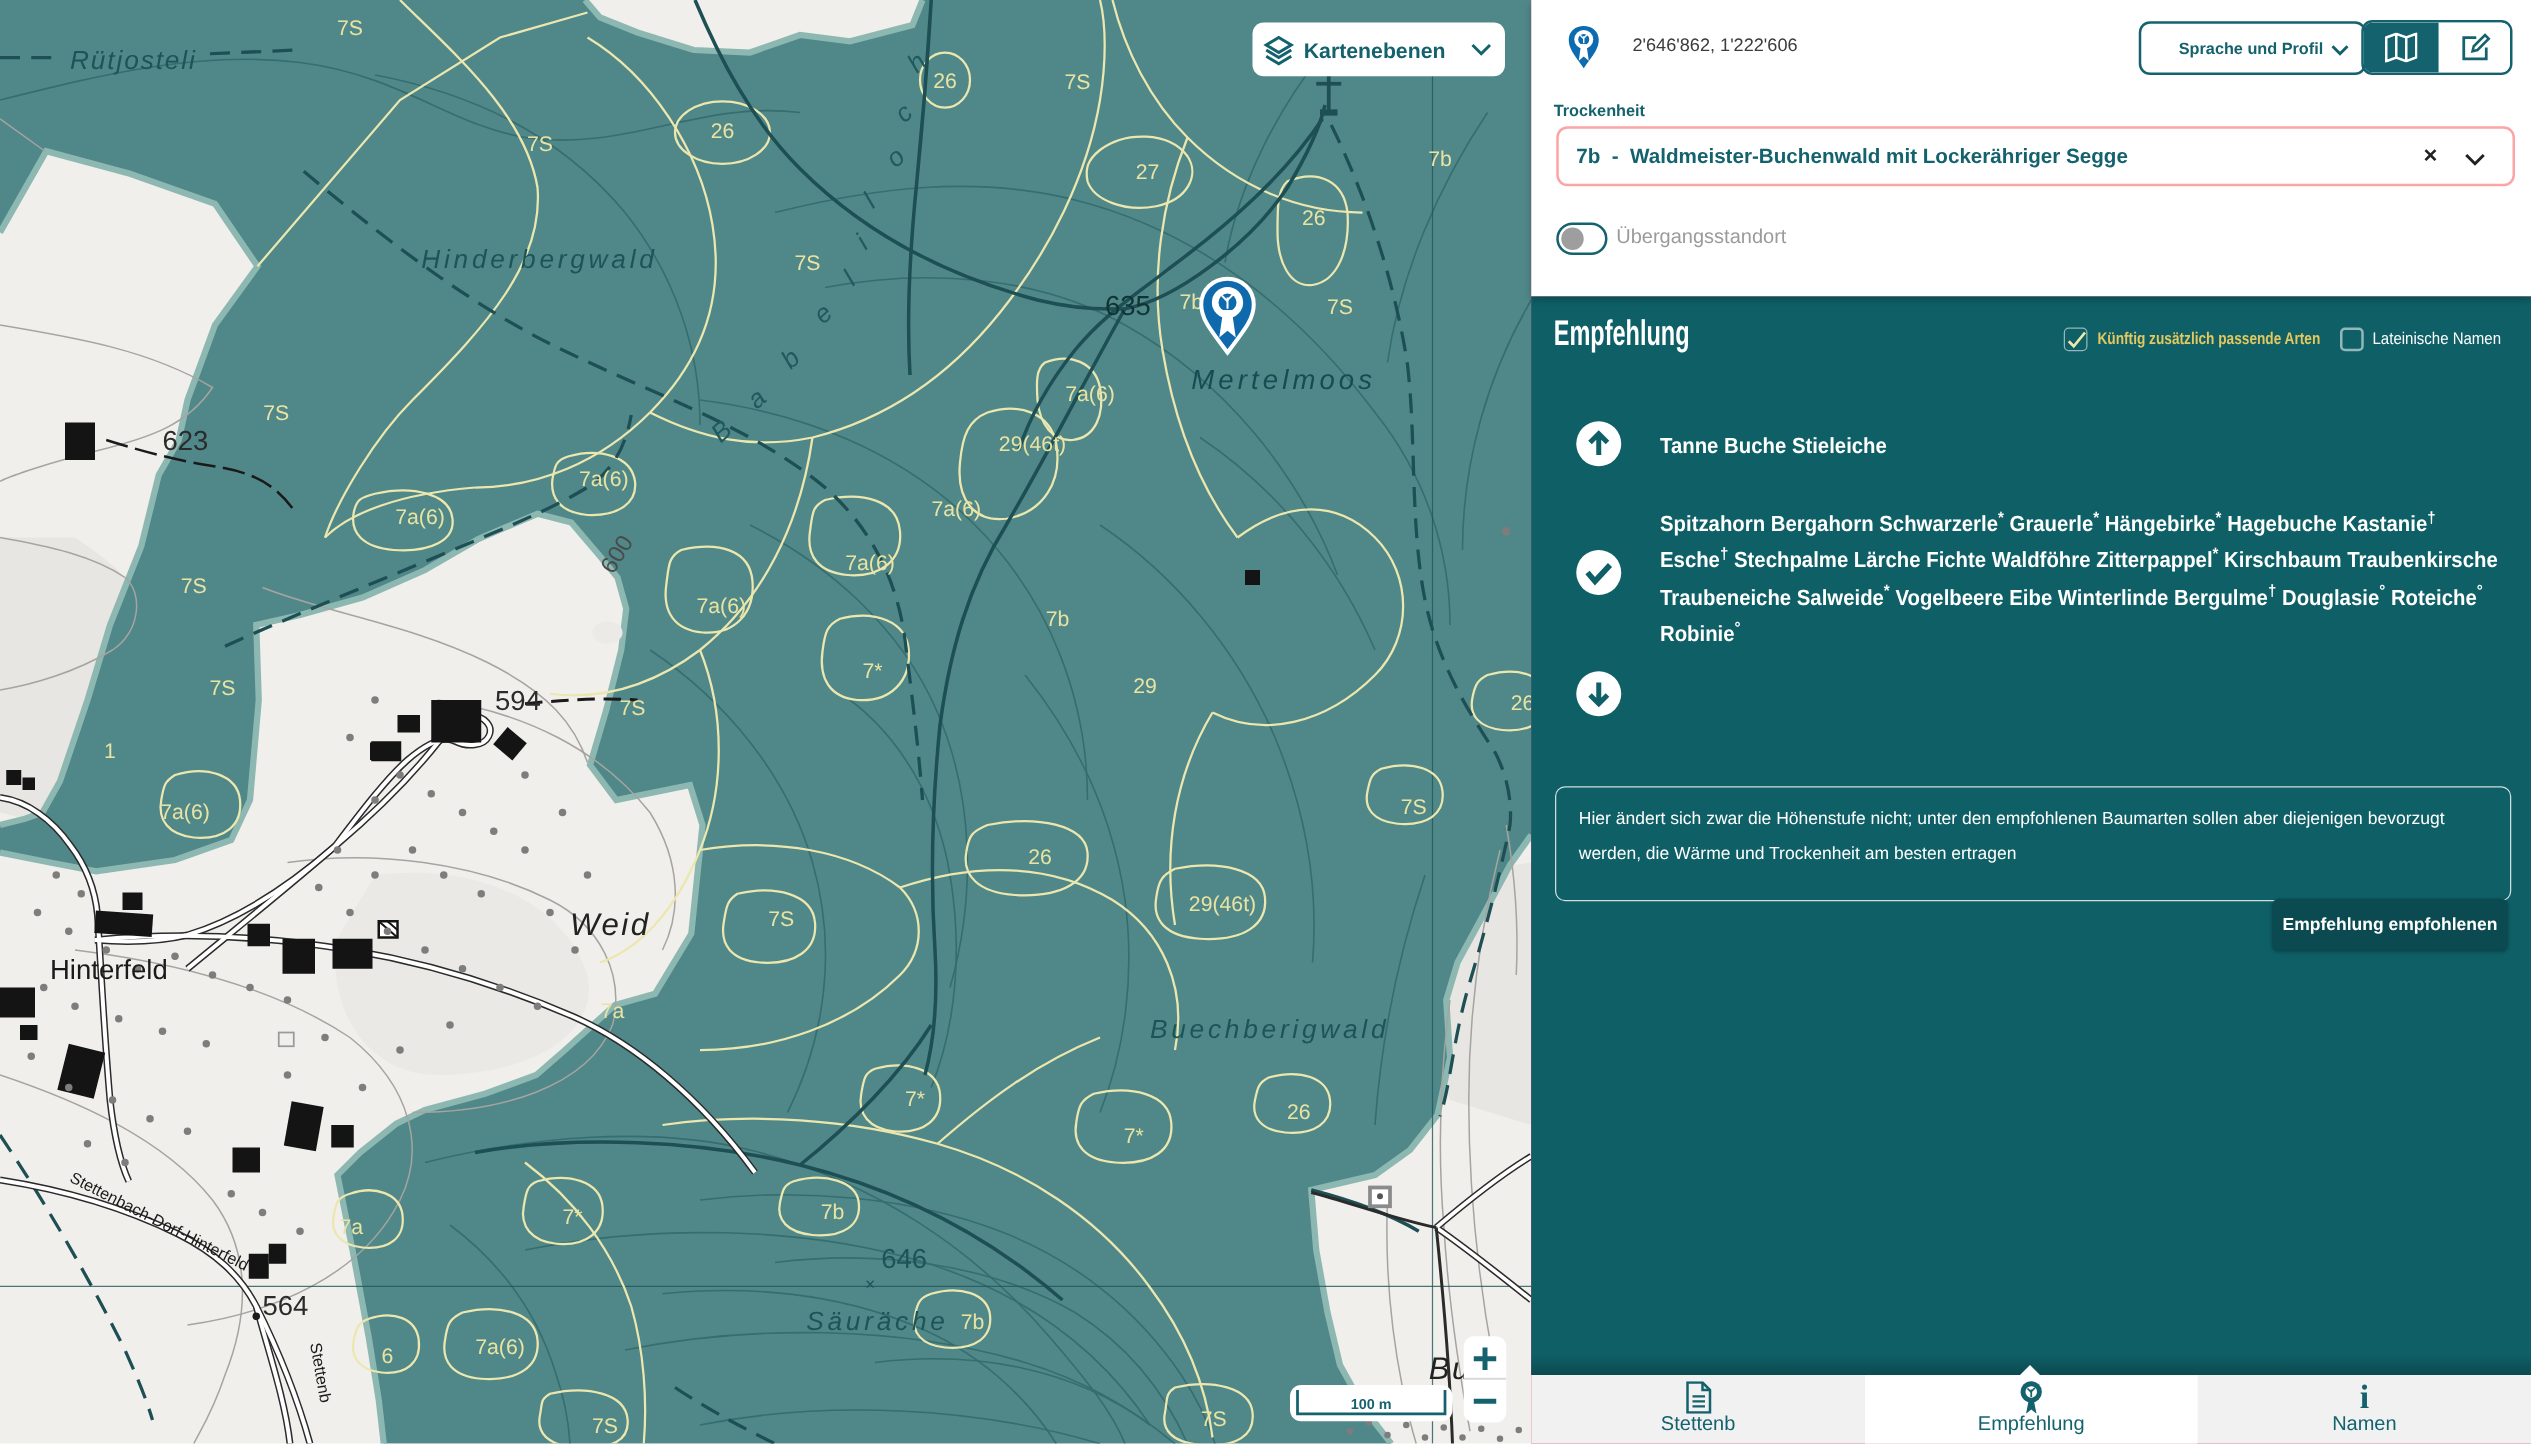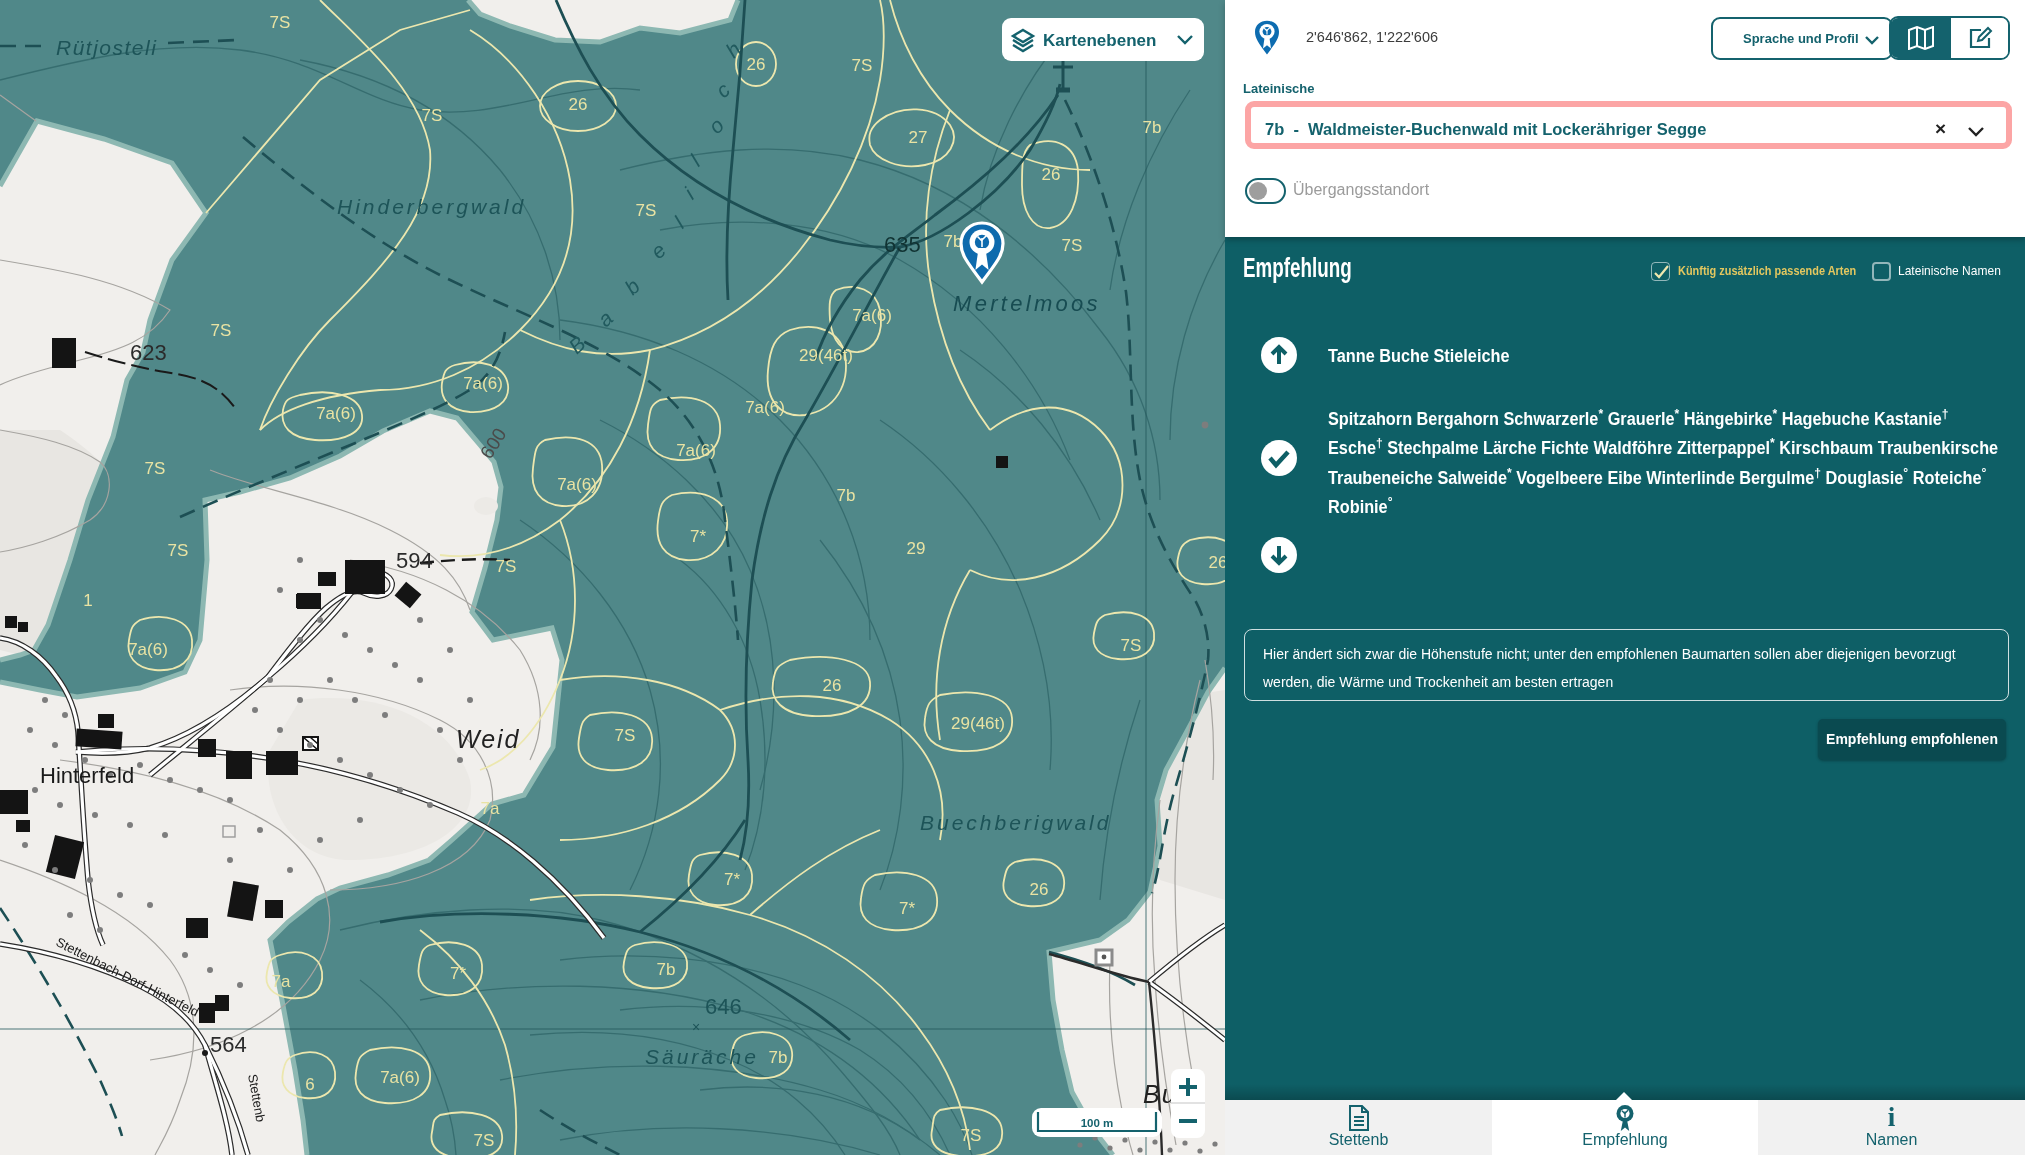--- a/index.html
+++ b/index.html
@@ -6,39 +6,39 @@
   html,body { width:2025px; height:1155px; overflow:hidden; font-family:"Liberation Sans",sans-serif; }
   #stage { position:relative; width:2025px; height:1155px; background:#fff; }
   #map { position:absolute; left:0; top:0; }
   #panel { position:absolute; left:1225px; top:0; width:800px; height:1155px; background:#be185d; }
   #topbar { position:absolute; left:0; top:0; width:800px; height:237px; background:#fff; box-shadow:0 3px 6px rgba(0,0,0,.25); z-index:2; }
   #coords { position:absolute; left:81px; top:29px; font-size:14.5px; color:#3c3c3c; }
   #sprache { position:absolute; left:486px; top:17px; width:182px; height:43px; border:2px solid #14626d; border-radius:9px; color:#14626d; font-weight:bold; font-size:13px; line-height:39px; text-align:left; padding-left:30px; }
   #btngroup { position:absolute; left:664px; top:16px; width:121px; height:44px; border:2px solid #14626d; border-radius:9px; overflow:hidden; }
   #btngroup .seg { position:absolute; top:0; width:60px; height:40px; }
   #lbl-standorttyp { position:absolute; left:18px; top:81px; font-size:13px; color:#14626d; font-weight:bold;}
-  #select { position:absolute; left:20px; top:101px; width:767px; height:48px; border:6px solid #fca5a5; border-radius:9px; font-size:16.5px; font-weight:bold; color:#14626d; line-height:44px; padding-left:14px; }
+  #select { position:absolute; left:20px; top:101px; width:767px; height:48px; border:2px solid #fca5a5; border-radius:9px; font-size:16.5px; font-weight:bold; color:#14626d; line-height:44px; padding-left:14px; }
   #selx { position:absolute; right:60px; top:0; color:#222; font-size:19px; font-weight:bold;}
   #toggle { position:absolute; left:20px; top:178px; width:41px; height:26px; border:2px solid #14626d; border-radius:13px; background:#fff; }
   #toggle .knob { position:absolute; left:2px; top:2px; width:18px; height:18px; border-radius:50%; background:#9e9e9e; }
   #lbl-toggle { position:absolute; left:68px; top:181px; font-size:16px; color:#9b9b9b; }
   #teal { position:absolute; left:0; top:237px; width:800px; height:863px; background:#0e5f66; }
   #emp-h { position:absolute; left:18px; top:14px; font-size:28.5px; font-weight:bold; color:#fff; transform:scaleX(0.66); transform-origin:0 0; white-space:nowrap;}
   .cb { position:absolute; width:19px; height:19px; border-radius:4px; border:2px solid rgba(255,255,255,.55); }
   #cb1 { left:426px; top:25px; border-color:rgba(255,255,255,.55); border-width:1.5px; }
   #cb1 svg { position:absolute; left:1px; top:2px; }
   #cb2 { left:647px; top:25px; }
   #cb1l { position:absolute; left:453px; top:26px; font-size:13.5px; font-weight:bold; color:#e3c75f; transform:scaleX(0.81); transform-origin:0 0; white-space:nowrap;}
   #cb2l { position:absolute; left:673px; top:26px; font-size:13.5px; color:#fff; transform:scaleX(0.89); transform-origin:0 0; white-space:nowrap;}
   .circ { position:absolute; left:36px; width:36px; height:36px; border-radius:50%; background:#fff; }
   .circ svg { position:absolute; left:0; top:0; }
   #sp1 { position:absolute; left:103px; top:109px; font-size:17.5px; font-weight:bold; color:#fff; transform:scaleX(0.93); transform-origin:0 0; white-space:nowrap;}
   #sp2 { position:absolute; left:103px; top:165px; width:760px; font-size:17.5px; font-weight:bold; color:#fff; line-height:24.5px; white-space:nowrap; transform:scaleX(0.93); transform-origin:0 0;}
   sup { font-size:13px; }
-  #infobox { position:absolute; left:19px; top:392px; width:765px; height:72px; border:1px solid rgba(255,255,255,.8); border-radius:8px; color:#fff; font-size:14px; padding:10px 18px; line-height:28px; }
+  #infobox { position:absolute; left:19px; top:392px; width:765px; height:92px; border:1px solid rgba(255,255,255,.8); border-radius:8px; color:#fff; font-size:14px; padding:10px 18px; line-height:28px; }
   #export { position:absolute; left:593px; top:482px; width:188px; height:41px; background:#0a4a50; border-radius:5px; color:#fff; font-weight:bold; font-size:14px; text-align:center; line-height:41px; box-shadow:0 1px 3px rgba(0,0,0,.3);}
   #nav { position:absolute; left:0; top:1100px; width:800px; height:55px; background:#f1f1f1; }
   .tab { position:absolute; top:0; height:55px; text-align:center; }
   .tab .tlbl { position:absolute; left:0; right:0; top:31px; font-size:16px; color:#14626d; }
   #tab2 { background:#fff; }
   #notch { position:absolute; left:124px; top:-8px; width:0; height:0; border-left:8px solid transparent; border-right:8px solid transparent; border-bottom:8px solid #fff; }
   #navshadow { position:absolute; left:0; top:1084px; width:800px; height:16px; background:linear-gradient(to bottom, rgba(0,0,0,0), rgba(0,0,0,0.22)); }
 </style>
 </head>
 <body>
@@ -468,21 +468,21 @@
             <path d="M1,4 L9,1 L17,4 L25,1 L25,20 L17,23 L9,20 L1,23 Z M9,1 L9,20 M17,4 L17,23" stroke="#fff" stroke-width="2" fill="none"></path>
           </svg>
         </div>
         <div class="seg" style="left:60px;background:#fff;">
           <svg width="24" height="24" viewBox="0 0 24 24" style="position:absolute;left:18px;top:8px;">
             <path d="M20,12 L20,21 L2,21 L2,4 L12,4" stroke="#14626d" stroke-width="2.2" fill="none"></path>
             <path d="M9,15 L10,11 L19,2 L22,5 L13,14 Z" stroke="#14626d" stroke-width="2" fill="none"></path>
           </svg>
         </div>
       </div>
-      <div id="lbl-standorttyp">Lateinische</div>
+      <div id="lbl-standorttyp">Trockenheit</div>
       <div id="select">7b&nbsp; -&nbsp; Waldmeister-Buchenwald mit Lockerähriger Segge
         <span id="selx">×</span>
         <svg width="16" height="10" viewBox="0 0 16 10" style="position:absolute;right:22px;top:20px;">
             <path d="M1,1 L8,8 L15,1" stroke="#222" stroke-width="2.4" fill="none"></path>
           </svg>
       </div>
       <div id="toggle">
           <div class="knob"></div>
         </div>
       <div id="lbl-toggle">Übergangsstandort</div>

